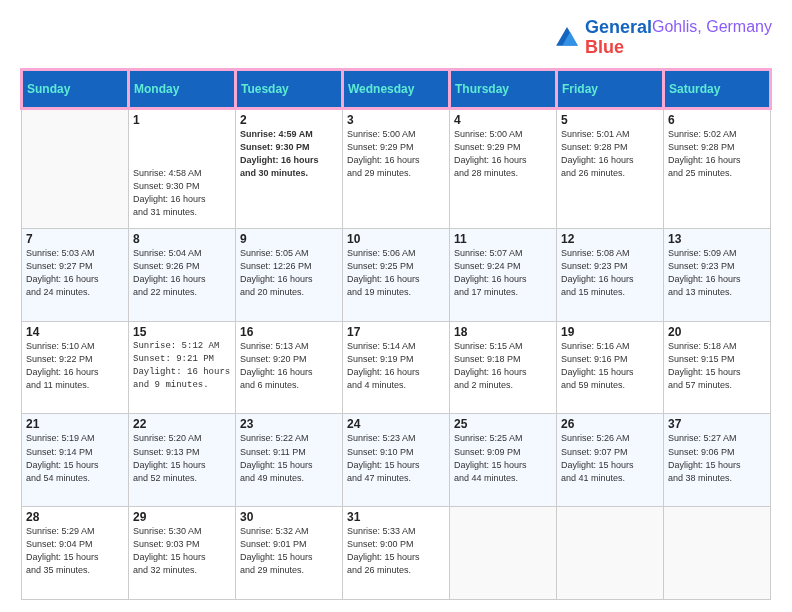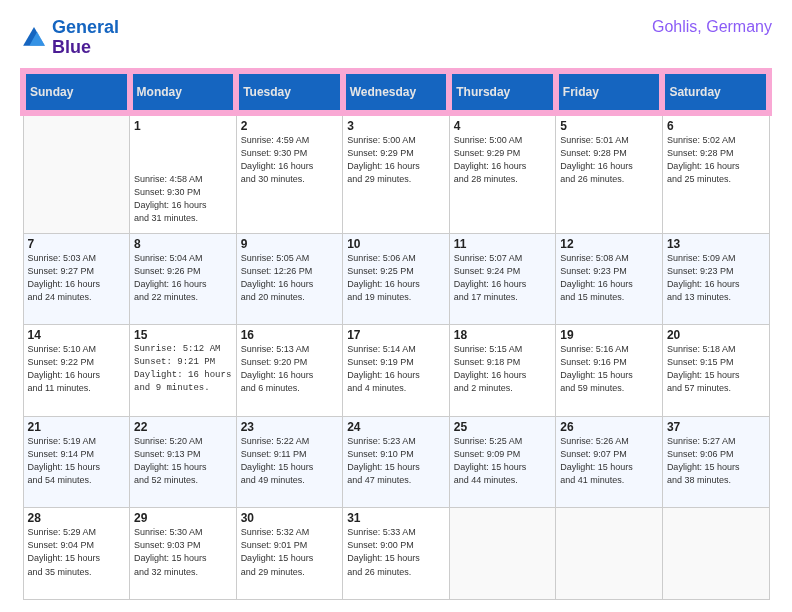--- a/index.html
+++ b/index.html
@@ -12,21 +12,21 @@
     }
     .page {
       width: 792px;
       height: 612px;
       padding: 18px 20px 12px 20px;
       display: flex;
       flex-direction: column;
     }
     .header {
       display: flex;
-      justify-content: space-between;
+      justify-content: flex-end;
       align-items: flex-start;
       margin-bottom: 10px;
     }
     .logo {
       display: flex;
       align-items: center;
       gap: 4px;
     }
     .logo-text {
       font-size: 18px;
@@ -56,26 +56,26 @@
     }
     .calendar {
       flex: 1;
       border: 1px solid #ccc;
       border-collapse: collapse;
       width: 100%;
       table-layout: fixed;
     }
     .calendar th {
       background: #1565c0;
-      color: #e5e5e5;
+      color: #5eead4;
       font-size: 12px;
       font-weight: bold;
       padding: 11px 4px;
       text-align: left;
-      border: 6px solid #f9a8d4;
+      border: 3px solid #f9a8d4;
     }
     .calendar td {
       vertical-align: top;
       border: 1px solid #ccc;
       padding: 3px 4px;
       font-size: 9.5px;
       color: #222;
       height: 88px;
     }
     .calendar td.empty {
@@ -105,21 +105,21 @@
 
 <div class="page">
   <div class="header">
     <div class="logo">
       <svg class="logo-icon" viewBox="0 0 36 36">
         <polygon points="18,4 32,28 4,28" fill="#1565c0"></polygon>
         <polygon points="22,10 32,28 12,28" fill="#42a5f5" opacity="0.7"></polygon>
       </svg>
       <div>
         <div class="logo-text"><span>General</span></div>
-        <div class="logo-text"><span style="color:#4c1d95">Blue</span></div>
+        <div class="logo-text"><span style="color:#ef4444">Blue</span></div>
       </div>
     </div>
     <div class="title-block">
       <div class="subtitle">Gohlis, Germany</div>
     </div>
   </div>
 
   <table class="calendar">
     <thead>
       <tr>
@@ -137,21 +137,21 @@
           <td class="empty"></td>
           <td>
             <span class="day-number">1</span>
             <div class="day-info" style="white-space: pre-line; margin-top: 40px;">Sunrise: 4:58 AM
 Sunset: 9:30 PM
 Daylight: 16 hours
 and 31 minutes.</div>
           </td>
           <td>
             <span class="day-number">2</span>
-            <div class="day-info" style="white-space: pre-line;">Sunrise: 4:59 AM
+            <div class="day-info" style="white-space: pre-line; font-weight: bold;">Sunrise: 4:59 AM
 Sunset: 9:30 PM
 Daylight: 16 hours
 and 30 minutes.</div>
           </td>
           <td>
             <span class="day-number">3</span>
             <div class="day-info" style="white-space: pre-line;">Sunrise: 5:00 AM
 Sunset: 9:29 PM
 Daylight: 16 hours
 and 29 minutes.</div>

